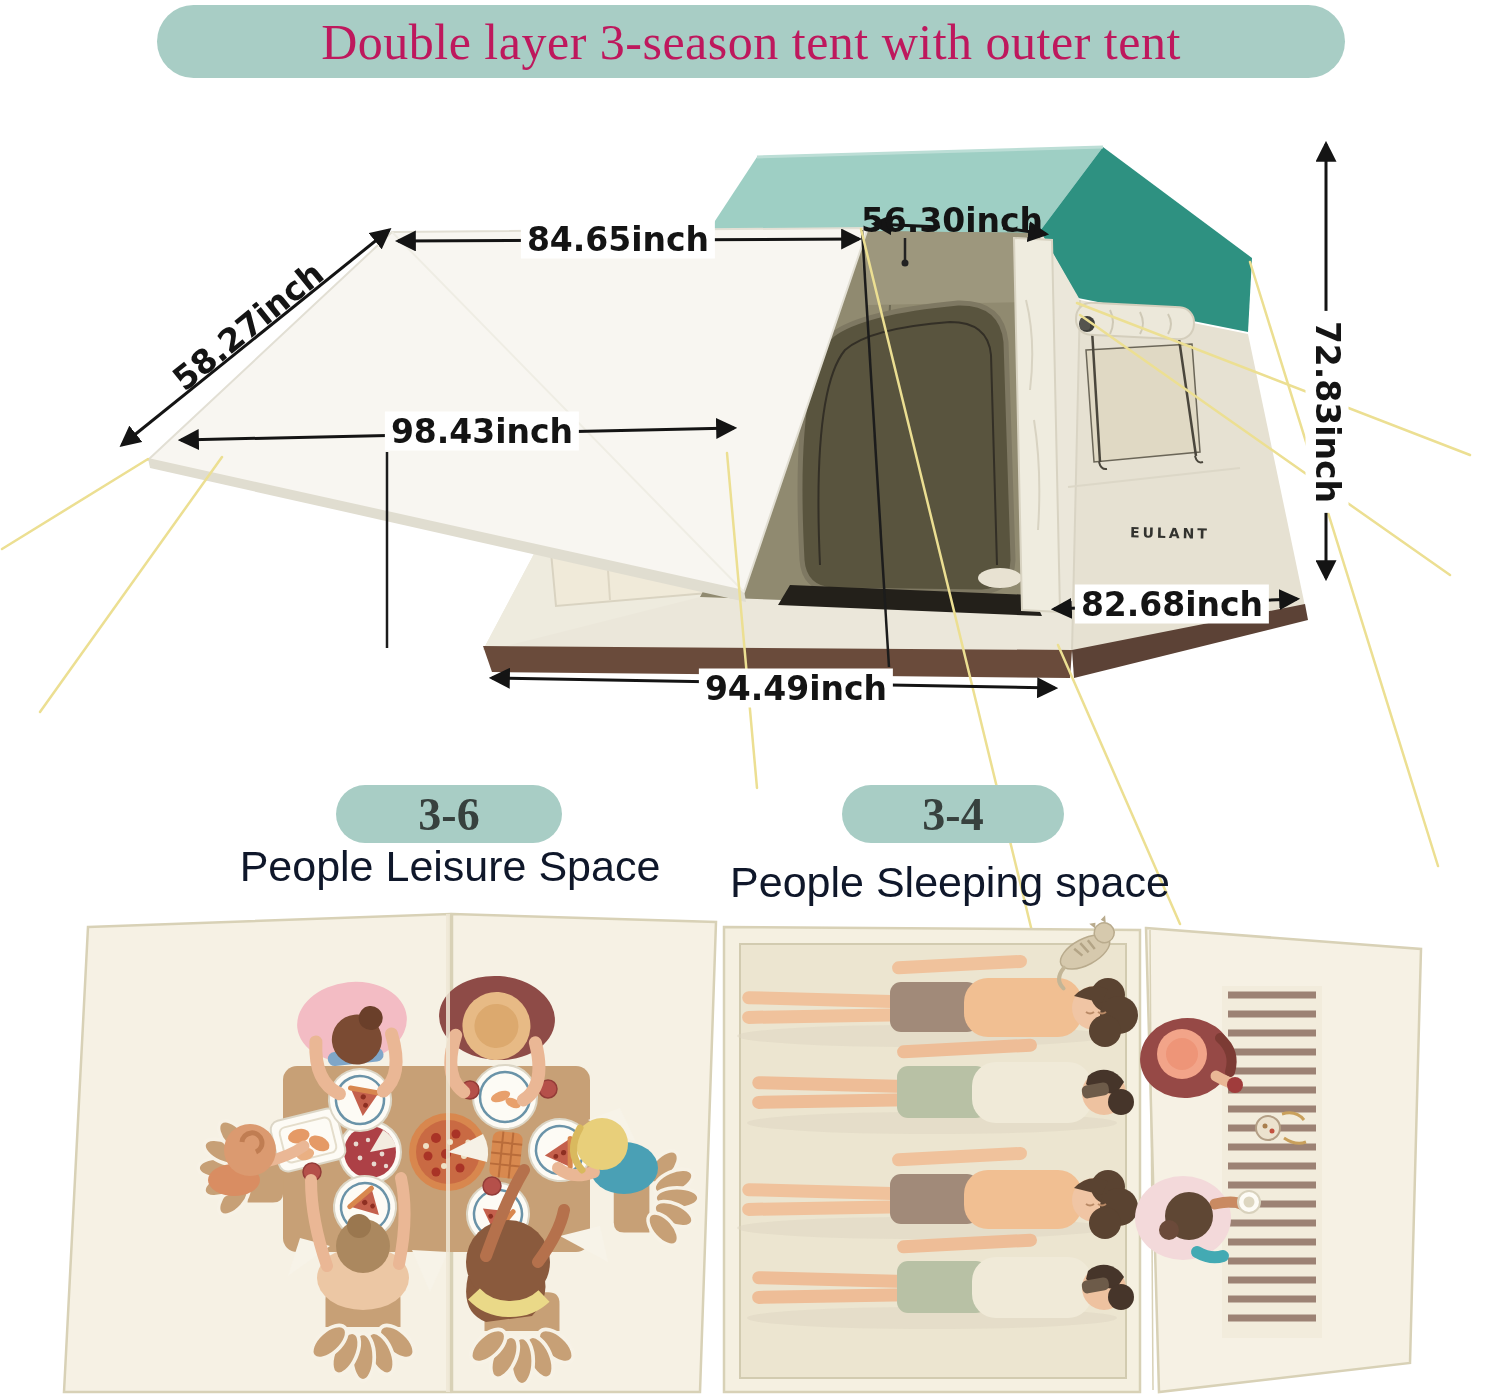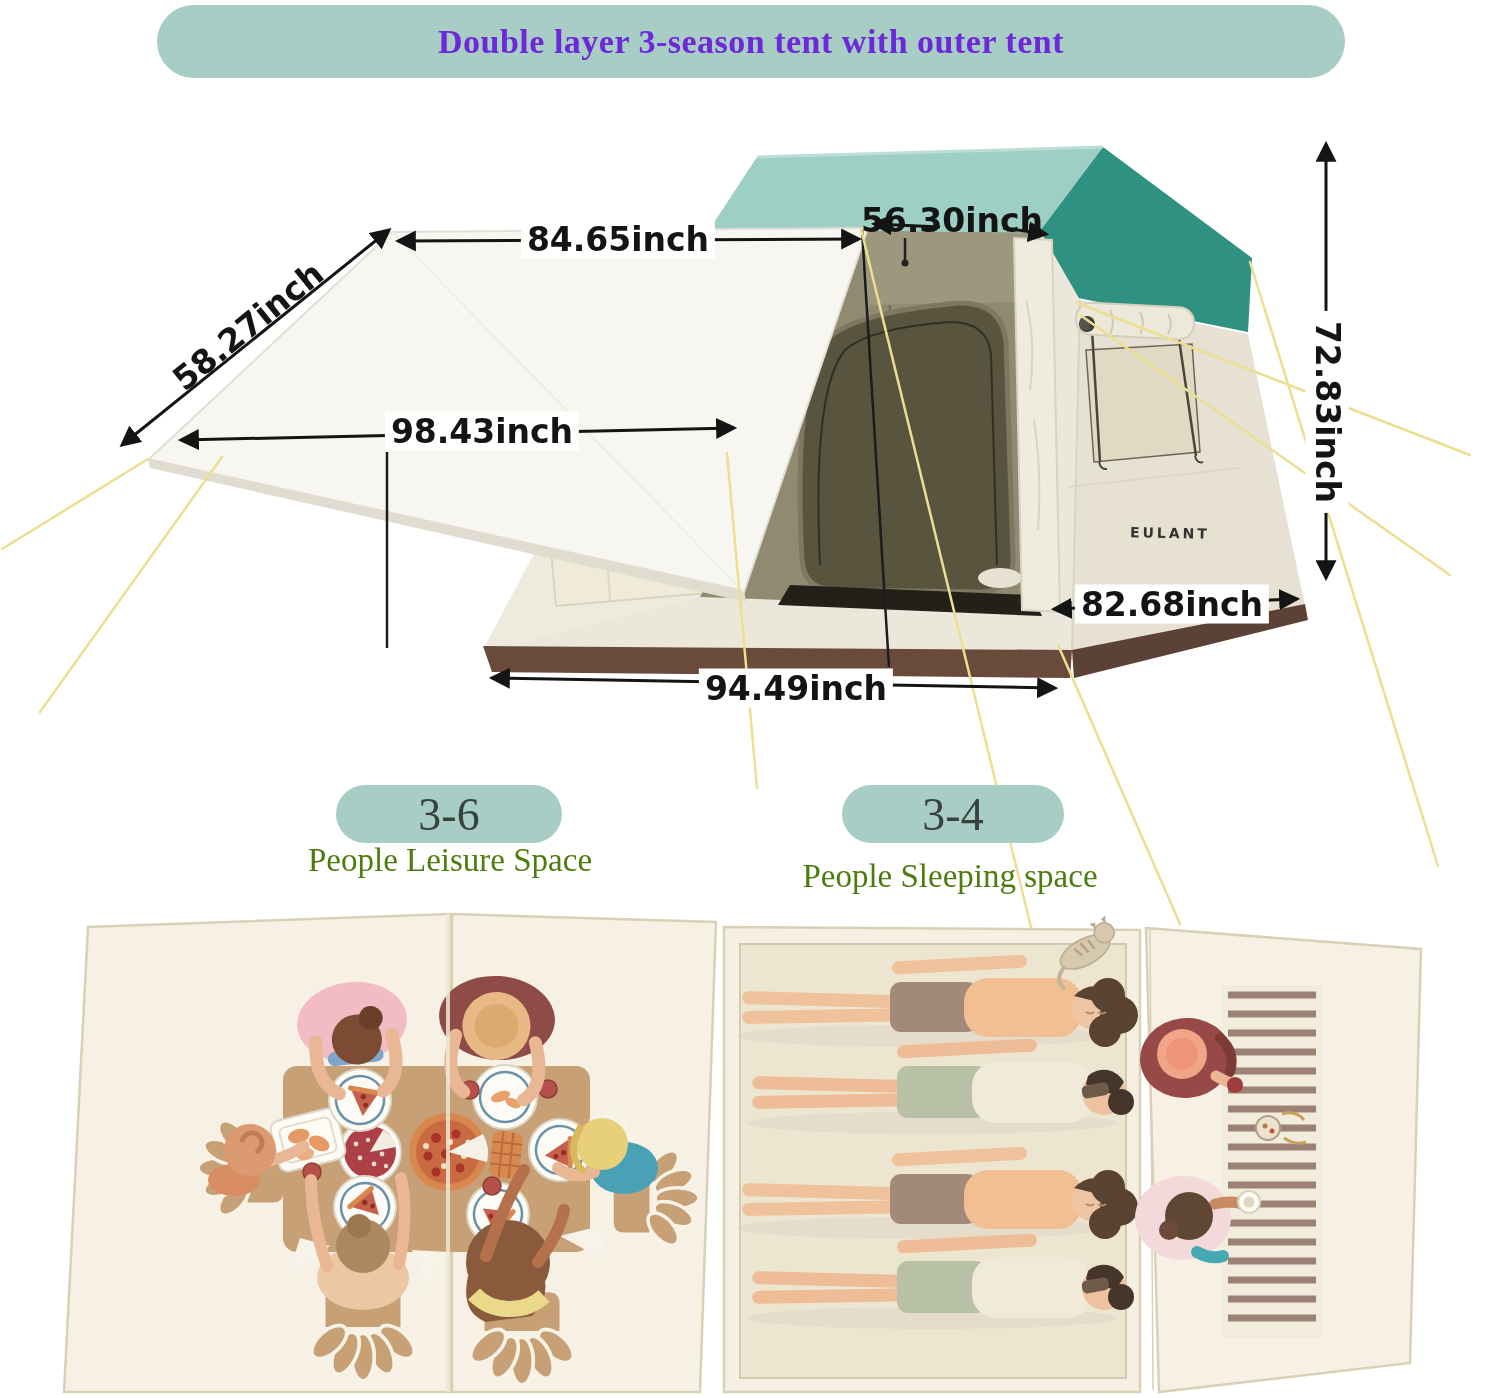--- a/index.html
+++ b/index.html
@@ -2,39 +2,39 @@
 <html><head>
 <meta charset="utf-8">
 <style>
   html,body{margin:0;padding:0;background:#ffffff;}
   .canvas{position:relative;width:1500px;height:1398px;background:#ffffff;overflow:hidden;
           font-family:"Liberation Sans",sans-serif;}
   .art{position:absolute;left:0;top:0;z-index:1;}
   
   .title-pill{position:absolute;left:157px;top:5px;width:1188px;height:73px;z-index:2;
     background:#a8cdc5;border-radius:37px;display:flex;align-items:center;justify-content:center;}
-  .title-pill span{font-family:"Liberation Serif",serif;font-weight:700;font-size:34px;
-    color:#6d28d9;letter-spacing:.5px;white-space:nowrap;}
+  .title-pill span{font-family:"Liberation Serif",serif;font-weight:400;font-size:50px;
+    color:#be185d;letter-spacing:.5px;white-space:nowrap;}
   
   .dim{position:absolute;z-index:3;font-family:"DejaVu Sans",sans-serif;font-weight:700;
     font-size:33px;color:#141414;white-space:nowrap;transform:translate(-50%,-50%);}
   .dim.bgw{background:#ffffff;padding:0 6px;}
   .dim.rot-awning{transform:translate(-50%,-50%) rotate(-39deg);}
   .dim.rot-height{transform:translate(-50%,-50%) rotate(90deg);background:#ffffff;padding:2px 10px;}
   
   .brand{position:absolute;left:1170px;top:533px;z-index:3;transform:translate(-50%,-50%) rotate(1deg);
     font-family:"DejaVu Sans",sans-serif;font-weight:700;font-size:14px;letter-spacing:3px;color:#33332f;}
   
   .cap-pill{position:absolute;top:785px;height:58px;z-index:2;background:#a8cdc5;border-radius:29px;
     display:flex;align-items:center;justify-content:center;}
-  .cap-pill span{font-family:"Liberation Serif",serif;font-weight:400;font-size:46px;color:#37413e;}
+  .cap-pill span{font-family:"Liberation Serif",serif;font-weight:700;font-size:46px;color:#37413e;}
   .cap-pill.p1{left:336px;width:226px;}
   .cap-pill.p2{left:842px;width:222px;justify-content:center;}
   .cap-label{position:absolute;top:842px;z-index:2;transform:translateX(-50%);
-    font-family:Liberation Serif, serif;font-weight:500;font-size:33px;color:#4d7c0f;white-space:nowrap;}
+    font-family:Liberation Sans, sans-serif;font-weight:500;font-size:43px;color:#0f172a;white-space:nowrap;}
   .cap-label.l1{left:450px;}
   .cap-label.l2{left:950px;margin-top:16px;}
 </style>
 </head>
 <body>
 
 <div class="canvas">
 
   <svg class="art" width="1500" height="1398" viewBox="0 0 1500 1398" aria-hidden="true">
     <defs>

